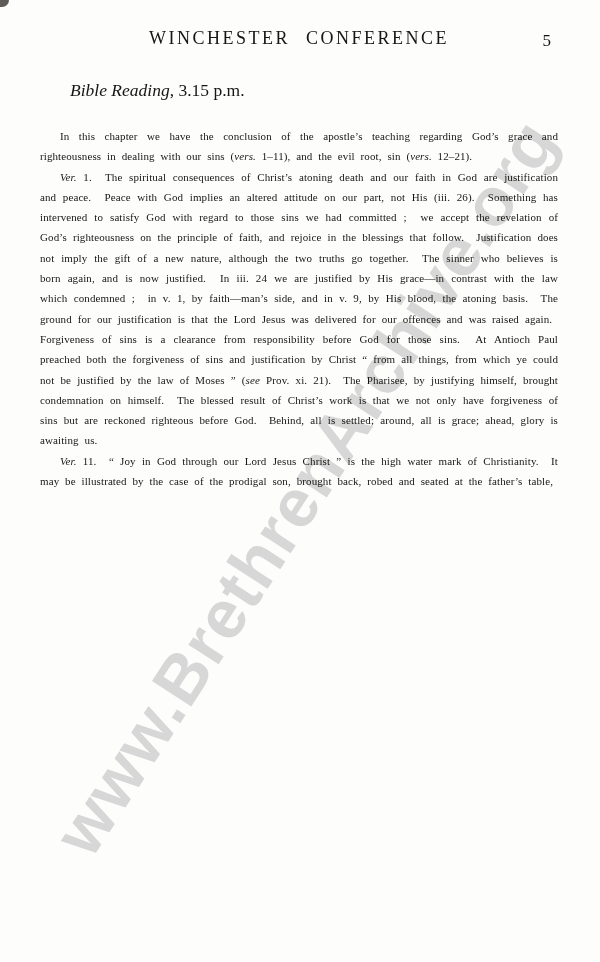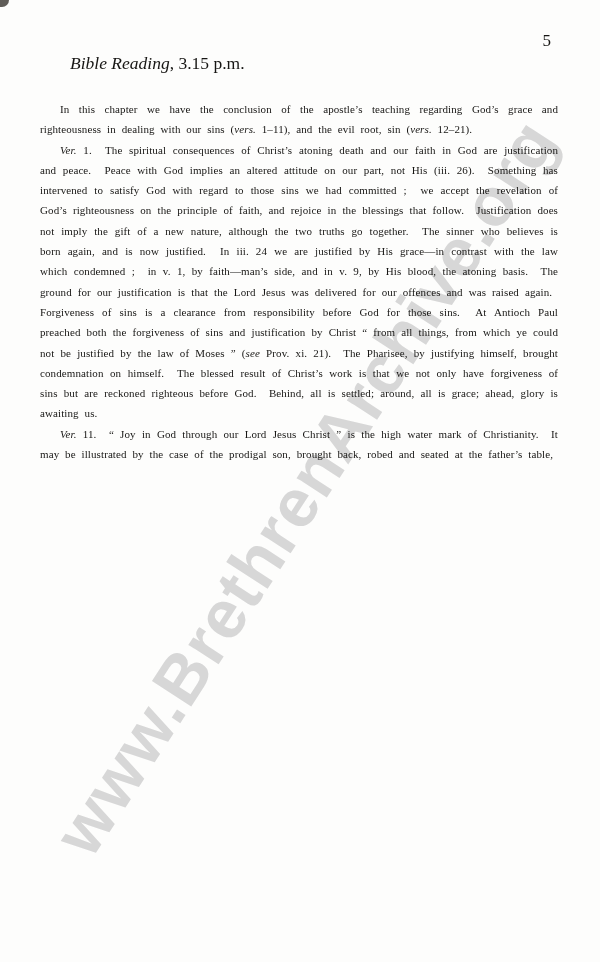--- a/index.html
+++ b/index.html
@@ -45,21 +45,21 @@
     font-size:18px;
     letter-spacing:2.5px;
     word-spacing:9px;
   }
   .page-number{
     position:absolute;right:6px;top:3px;
     font-size:17px;
     letter-spacing:1px;
   }
   .meta{
-    margin:1px 0 0 30px;
+    margin:28px 0 0 30px;
     font-size:17.5px;
     line-height:21px;
   }
   .para{
     margin:0;
     font-size:11px;
     line-height:20.3px;
     text-align:justify;
     text-indent:20px;
     word-spacing:3px;
@@ -73,20 +73,21 @@
 
 <div class="page">
 
   <div class="watermark" style="color: rgb(215, 215, 215);">www.BrethrenArchive.org</div>
 
   <div class="corner-mark"></div>
 
   <div class="content">
 
     <div class="running-header">
+      <div class="header-title">WINCHESTER CONFERENCE</div>
       <div class="page-number">5</div>
     </div>
 
     <div class="meta">
       <div class="meta-line"><span class="it">Bible Reading</span><span>, 3.15 p.m.</span></div>
     </div>
 
     <p class="para first"><span>In this chapter we have the conclusion of the apostle’s teaching regarding God’s grace and righteousness in dealing with our sins (</span><span class="it">vers.</span><span> 1–11), and the evil root, sin (</span><span class="it">vers.</span><span> 12–21).</span></p>
 
     <p class="para"><span class="it">Ver.</span><span> 1.&nbsp; The spiritual consequences of Christ’s atoning death and our faith in God are justification and peace.&nbsp; Peace with God implies an altered attitude on our part, not His (iii. 26).&nbsp; Something has intervened to satisfy God with regard to those sins we had committed ;&nbsp; we accept the revelation of God’s righteousness on the principle of faith, and rejoice in the blessings that follow.&nbsp; Justification does not imply the gift of a new nature, although the two truths go together.&nbsp; The sinner who believes is born again, and is now justified.&nbsp; In iii. 24 we are justified by His grace—in contrast with the law which condemned ;&nbsp; in v. 1, by faith—man’s side, and in v. 9, by His blood, the atoning basis.&nbsp; The ground for our justification is that the Lord Jesus was delivered for our offences and was raised again.&nbsp; Forgiveness of sins is a clearance from responsibility before God for those sins.&nbsp; At Antioch Paul preached both the forgiveness of sins and justification by Christ “ from all things, from which ye could not be justified by the law of Moses ” (</span><span class="it">see</span><span> Prov. xi. 21).&nbsp; The Pharisee, by justifying himself, brought condemnation on himself.&nbsp; The blessed result of Christ’s work is that we not only have forgiveness of sins but are reckoned righteous before God.&nbsp; Behind, all is settled; around, all is grace; ahead, glory is awaiting us.</span></p>

